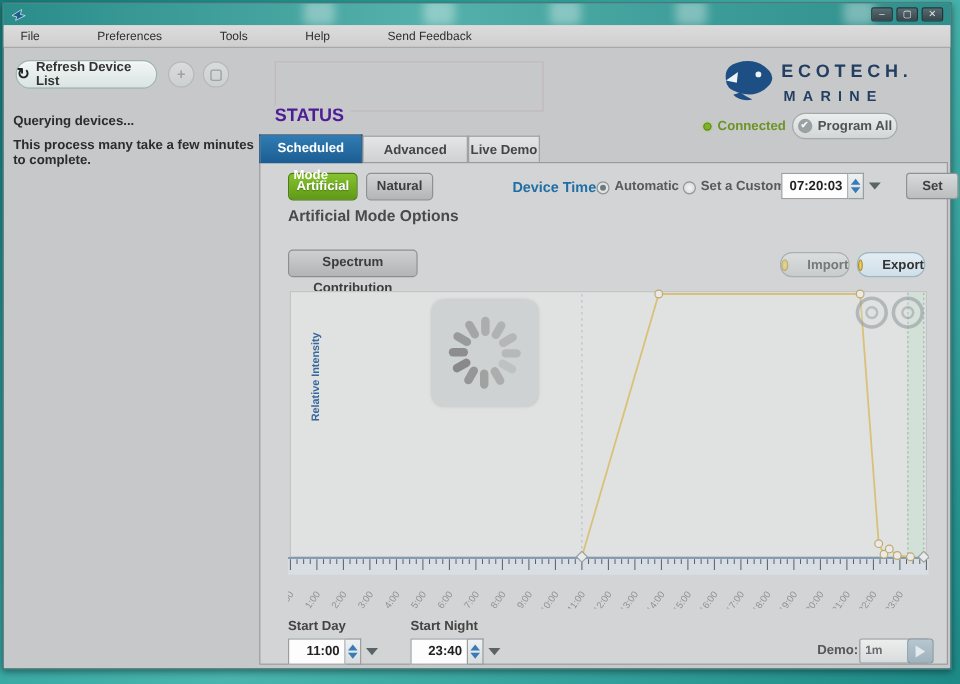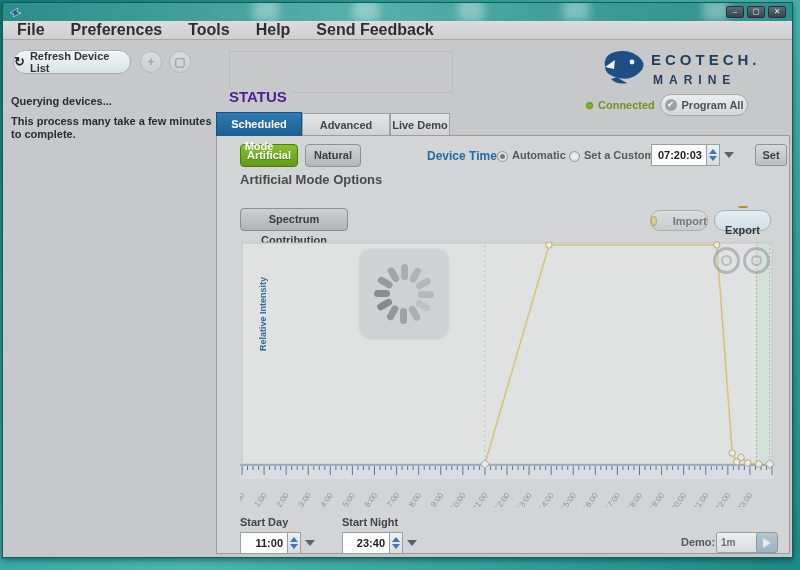--- a/index.html
+++ b/index.html
@@ -18,21 +18,21 @@
   .app-icon { width:13px; height:11px; margin:0 5px 0 6px; position:relative; z-index:2; }
   .title-text { font-size:11px; font-weight:bold; color:#11343c; text-shadow:0 1px 1px rgba(255,255,255,.35);
                 position:relative; z-index:2; }
   .winbtns { position:absolute; right:6px; top:3px; display:flex; gap:3px; z-index:3; }
   .winbtn { width:18px; height:12px; background:linear-gradient(#5c6b70,#37464c); border:1px solid #24333a;
             border-radius:2px; color:#dde6e9; font-size:8px; line-height:10px; text-align:center; cursor:default; }
 
   .menubar { position:absolute; left:0; top:18px; width:100%; height:19px;
              background:linear-gradient(#dcdcdc,#cfcfcf); border-bottom:1px solid #a8a8a8;
              display:flex; align-items:center; gap:0; }
-  .menu-item { font-size:16px; font-weight:bold; color:#2e2e2e; padding:2px 13px; }
+  .menu-item { font-size:10px; font-weight:normal; color:#2e2e2e; padding:2px 24px; }
   .menu-item:first-child { padding-left:14px; }
 
   
   .refresh-btn { position:absolute; left:10px; top:47px; width:118px; height:24px; border-radius:12px;
                  background:linear-gradient(#f2f6f5,#d9e4e2); border:1px solid #9fb4b2;
                  display:flex; align-items:center; justify-content:center; gap:5px;
                  font-size:11px; font-weight:bold; color:#333; box-shadow:0 1px 1px rgba(255,255,255,.6) inset; }
   .refresh-glyph { font-size:13px; font-weight:bold; color:#222; line-height:10px; }
   .circle-btn { position:absolute; top:48px; width:22px; height:22px; border-radius:50%;
                 border:1px solid #a5adad; background:linear-gradient(#e9ecec,#d2d7d7); opacity:.55;
@@ -82,31 +82,31 @@
   .timewidget { position:absolute; display:flex; align-items:stretch; height:22px; }
   .tw-box { background:#fdfdfd; border:1px solid #9aa0a2; display:flex; align-items:center; justify-content:flex-end;
             font-size:11px; font-weight:bold; color:#222; padding-right:4px; }
   .tw-spin { width:13px; border:1px solid #9aa0a2; border-left:none; background:linear-gradient(#eef1f1,#d8dcdc);
              display:flex; flex-direction:column; align-items:center; justify-content:center; gap:2px; }
   .tri-up { width:0; height:0; border-left:4px solid transparent; border-right:4px solid transparent; border-bottom:5px solid #3a7ab8; }
   .tri-dn { width:0; height:0; border-left:4px solid transparent; border-right:4px solid transparent; border-top:5px solid #3a7ab8; }
   .tw-drop { width:18px; display:flex; align-items:center; justify-content:center; }
   .tri-drop { width:0; height:0; border-left:5px solid transparent; border-right:5px solid transparent; border-top:6px solid #5a6468; }
 
-  .set-btn { position:absolute; left:538px; top:8px; width:32px; height:22px; border-radius:3px;
+  .set-btn { position:absolute; left:538px; top:8px; width:44px; height:22px; border-radius:3px;
              background:linear-gradient(#d8d9da,#bcbdbe); border:1px solid #909192; font-size:11px; font-weight:bold;
              color:#3f3f3f; text-align:center; line-height:20px; }
   .section-heading { position:absolute; left:23px; top:36px; font-size:13px; font-weight:bold; color:#4a4a4a; }
   .spectrum-btn { position:absolute; left:23px; top:72px; width:108px; height:23px; border-radius:4px;
                   background:linear-gradient(#cecfd0,#b3b4b5); border:1px solid #8d8e8f; font-size:11px; font-weight:bold;
                   color:#3c3c3c; text-align:center; line-height:21px; }
   .pill-sm { position:absolute; top:74px; height:21px; border-radius:10px; display:flex; align-items:center;
              justify-content:center; gap:16px; font-size:11px; font-weight:bold; }
   .pill-import { left:433px; width:58px; background:linear-gradient(#dbdedf,#c8cccd); border:1px solid #aab0b1; color:#76797a; }
-  .pill-export { left:497px; width:57px; background:linear-gradient(#e3edf3,#cfdfe9); border:1px solid #9db6c4; color:#333;flex-direction:column; }
+  .pill-export { left:497px; width:57px; background:linear-gradient(#e3edf3,#cfdfe9); border:1px solid #9db6c4; color:#333; }
   .gold-dot { width:10px; height:10px; border-radius:50%; background:radial-gradient(#f4dc6e,#d2a92f); border:1px solid #b08f22; }
   .pill-import .gold-dot { opacity:.55; }
 
   
   .chart-wrap { position:absolute; left:23px; top:103px; width:534px; height:268px; }
   .ylabel { position:absolute; left:18px; top:112px; font-size:9px; font-weight:bold; color:#35679c;
             transform:rotate(-90deg); transform-origin:left top; white-space:nowrap; }
   .spinner-box { position:absolute; left:120px; top:11px; width:88px; height:88px; border-radius:10px;
                  background:rgba(205,208,208,.9); box-shadow:0 0 3px rgba(120,120,120,.4); }
   .magnifier { position:absolute; top:8px; width:27px; height:27px; border-radius:50%;

